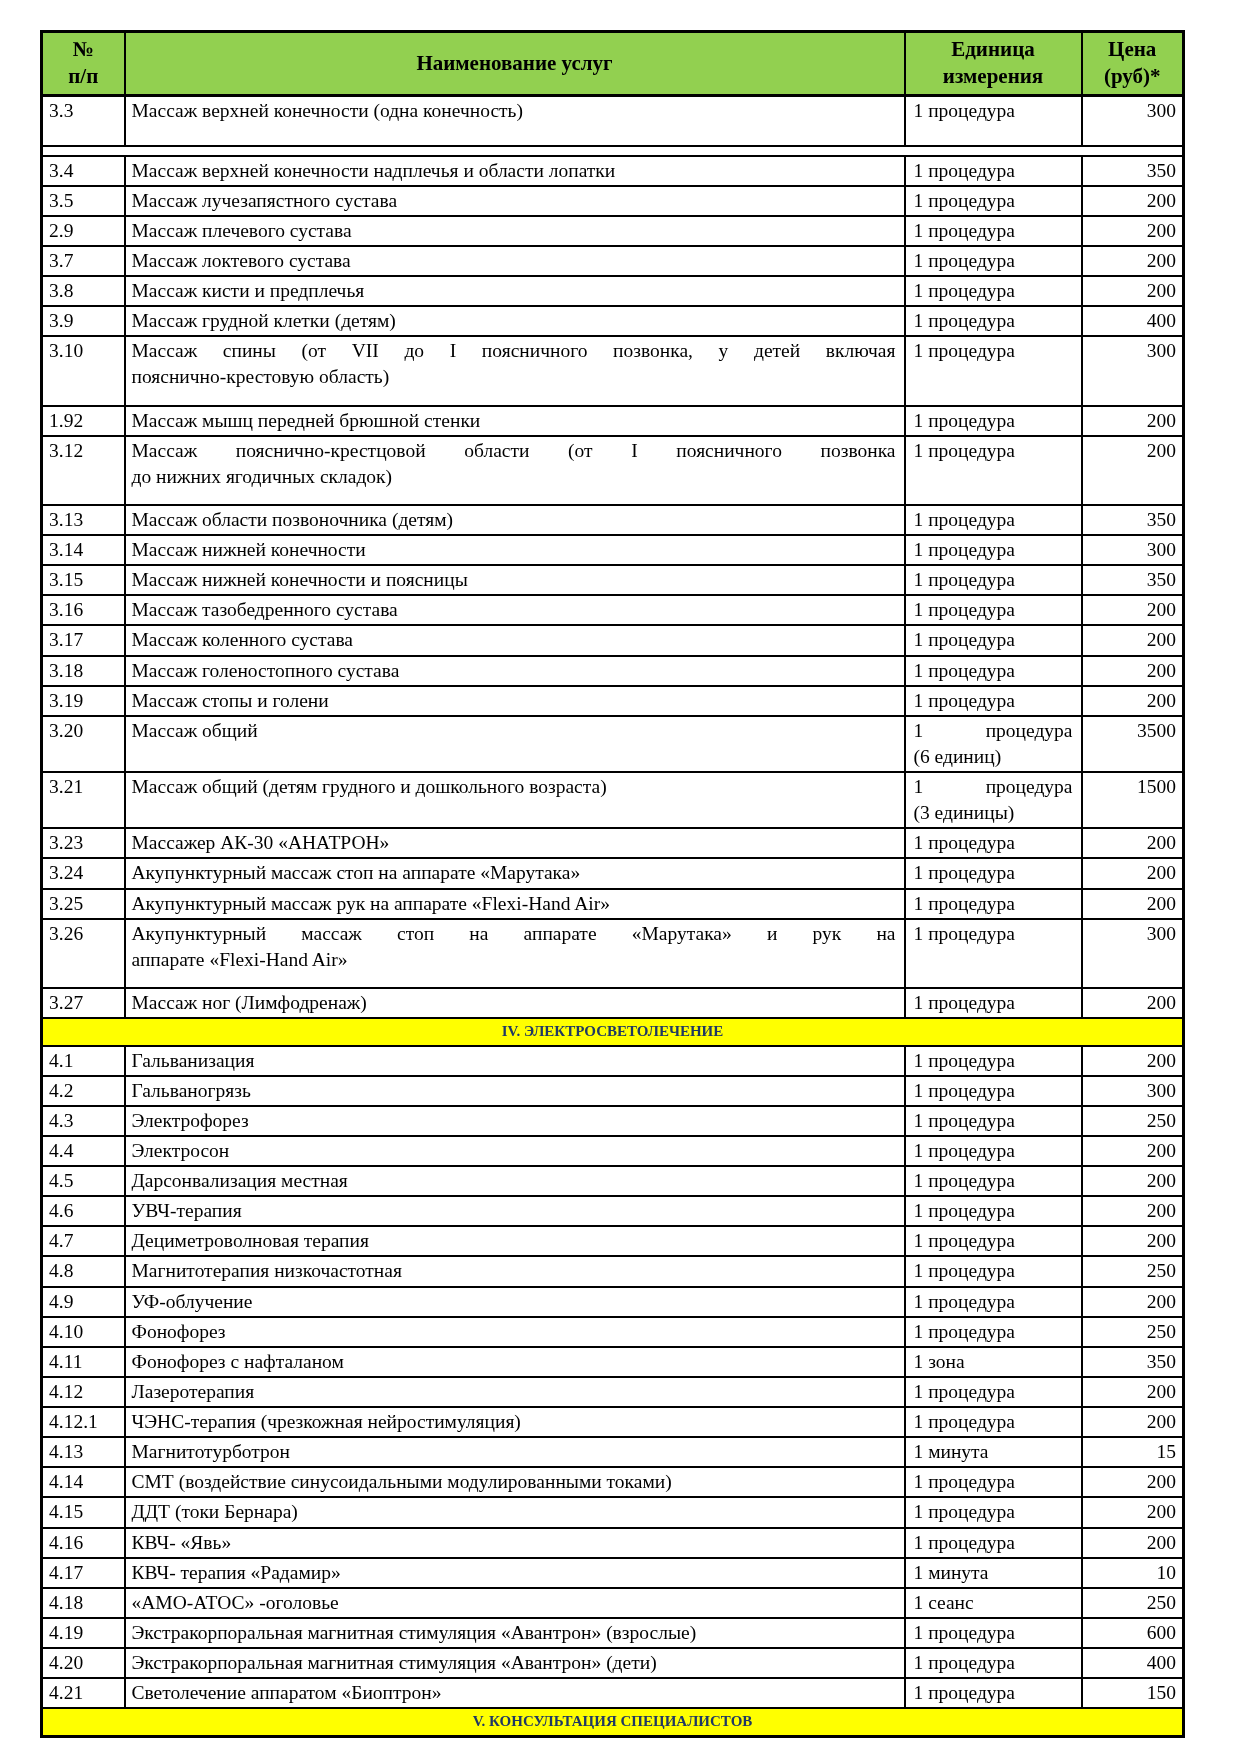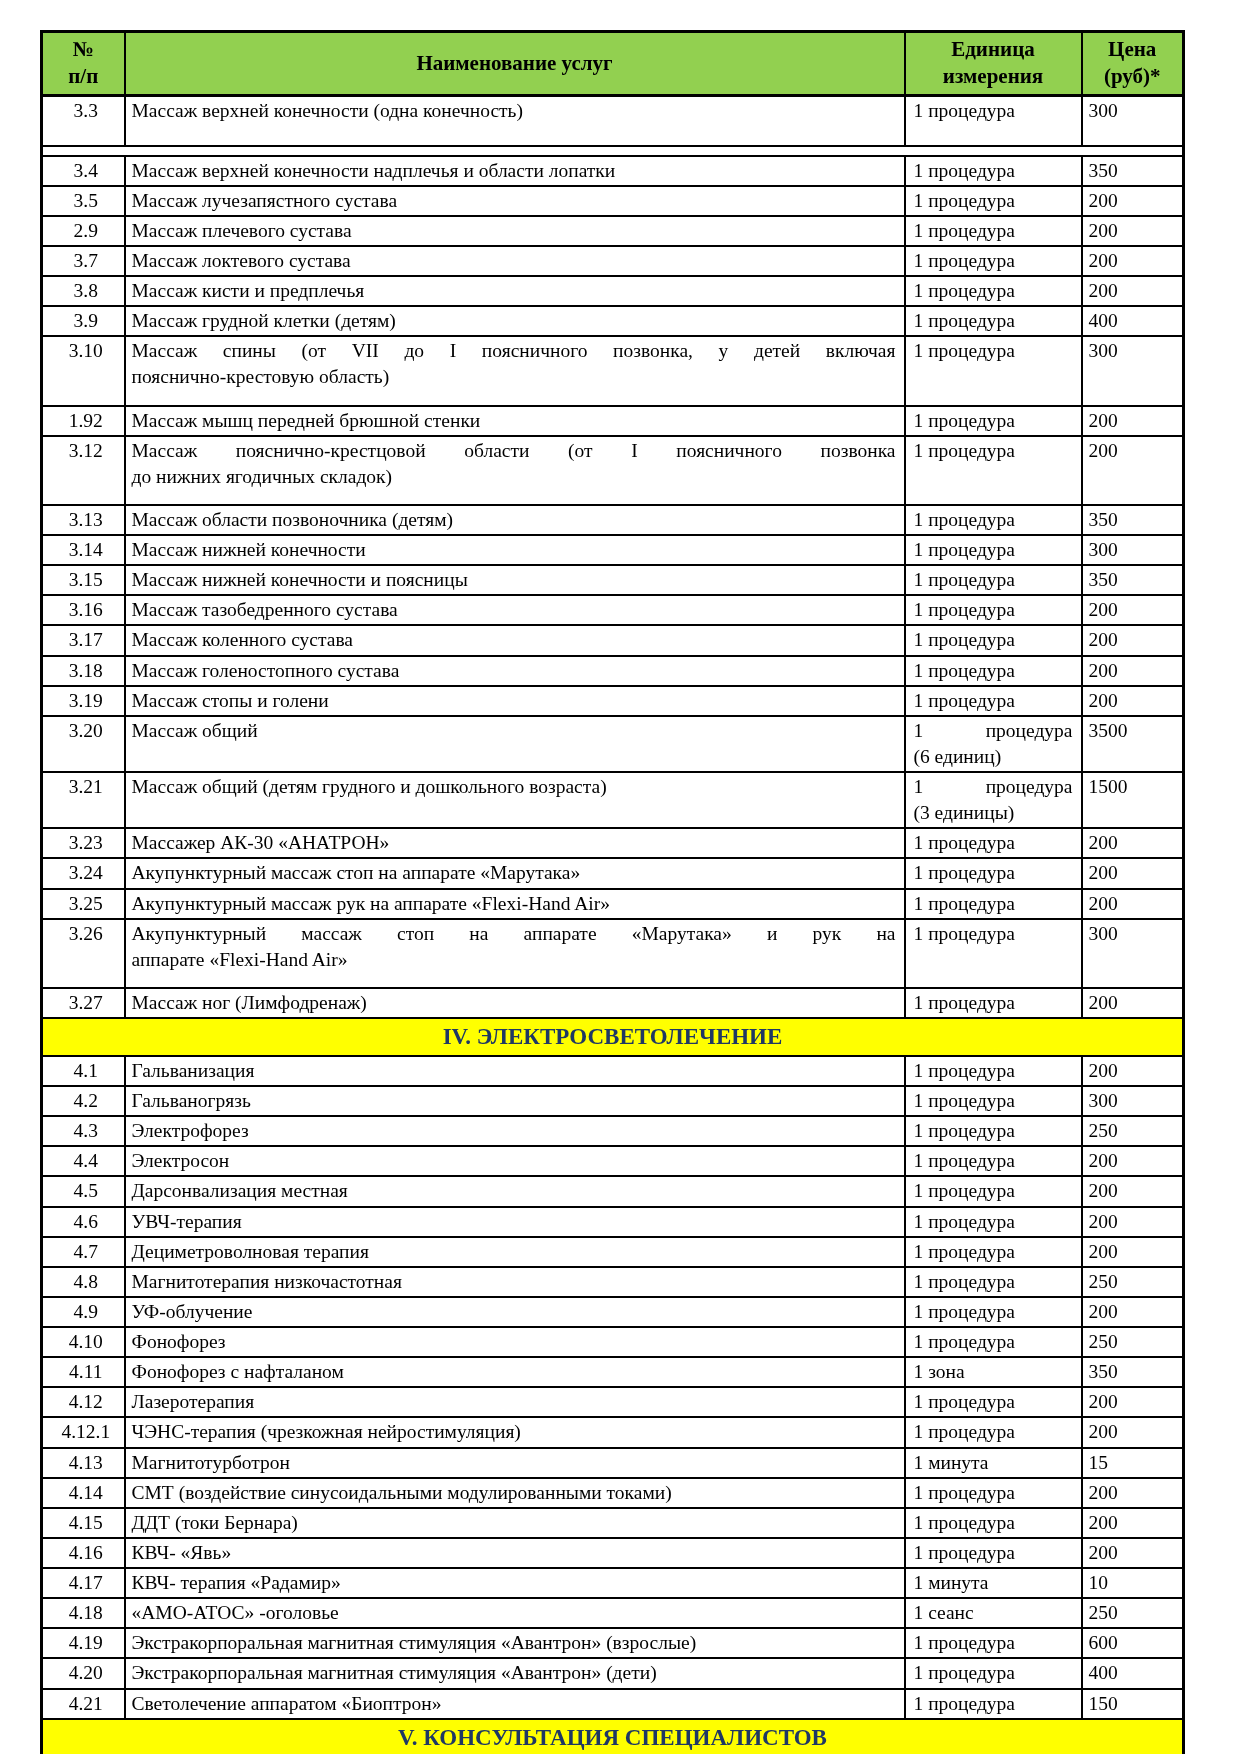--- a/index.html
+++ b/index.html
@@ -24,31 +24,31 @@
   col.c-price{width:102px;}
   th,td{border:2px solid var(--border);vertical-align:top;overflow:hidden;}
   thead th{
     background:var(--header-bg);
     font-weight:bold;font-size:21px;line-height:1.3;
     text-align:center;vertical-align:middle;
     white-space:pre-line;padding:3px 2px;
     border-bottom:3px solid var(--border);
   }
   td{font-size:19.5px;line-height:1.34;padding:1px 6px;}
-  td.cell-num{text-align:center;padding-right:1px;}
+  td.cell-num{text-align:left;padding-right:1px;}
   td.cell-service{text-align:left;padding-right:8px;}
   td.cell-unit{text-align:left;padding-left:8px;padding-right:8px;border-radius:22px;}
-  td.cell-price{}
+  td.cell-price{text-align:right;}
   tr.row-tall td{height:46px;}
   tr.row-gap td{height:8px;padding:0;border-left:2px solid var(--border);border-right:2px solid var(--border);}
   td.cell-ml{padding-bottom:14px;margin-top:16px;}
   .jl{text-align:justify;text-align-last:justify;}
   td.section-cell{
     background:var(--section-bg);color:var(--section-text);
-    font-weight:bold;font-size:23px;line-height:1.3;
+    font-weight:bold;font-size:15px;line-height:1.3;
     text-align:center;padding:3px 0;
   }
 </style>
 </head>
 <body>
 
 <table class="pricelist">
   <colgroup>
     <col class="c-num">
       <col class="c-service">

